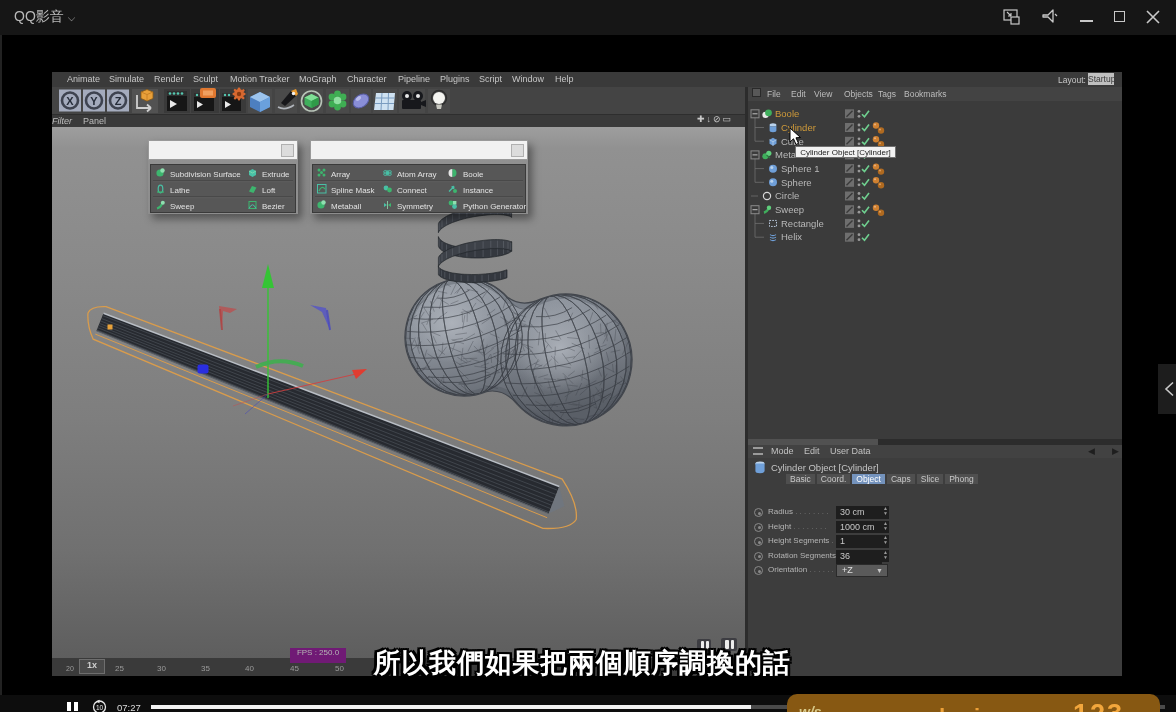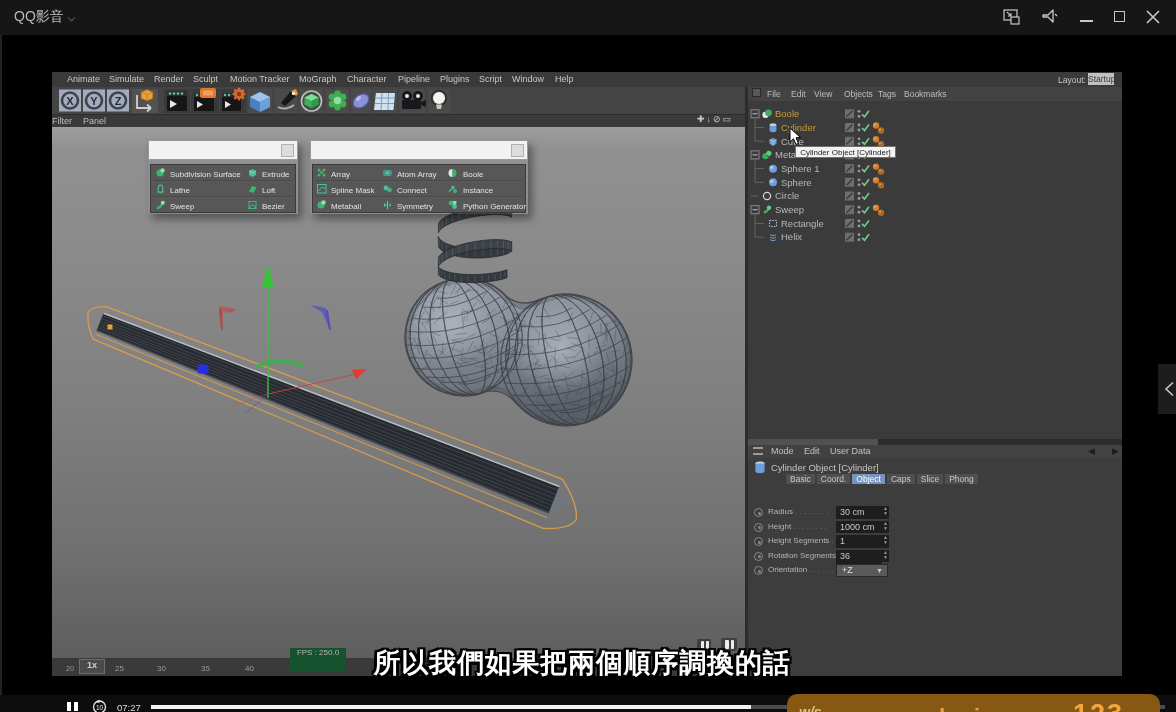--- a/index.html
+++ b/index.html
@@ -161,21 +161,21 @@
         <g>
           <rect x="376" y="2" width="22" height="24" fill="#4a4a4a"></rect>
           <circle cx="387" cy="11" r="7.5" fill="none" stroke="#2e2e2e" stroke-width="1.4"></circle>
           <circle cx="387" cy="11" r="6" fill="#f4f4f0"></circle>
           <path d="M384 17.5 L390 17.5 L389 22 L385 22 Z" fill="#c8c8c0"></path>
         </g>
       </svg>
     </div>
 
     <div class="abs" style="left:0;top:43px;width:693px;height:12px;background:#3a3a3a;color:#bdbdbd;font-size:9px;">
-      <span class="abs" style="left:0px;top:0.5px;">Filter</span>
+      <span class="abs" style="left:0px;top:0.5px;font-style:italic;">Filter</span>
       <span class="abs" style="left:31px;top:0.5px;">Panel</span>
       <span class="abs" style="left:645px;top:-1px;color:#c9c9c9;font-size:9px;letter-spacing:2px;">✚↓⊘▭</span>
     </div>
 
     <div class="abs" id="vp" style="left:0;top:55px;width:693px;height:531px;background:linear-gradient(180deg,#9e9e9e 0%,#919191 4%,#8a8a8a 25%,#7e7e7e 55%,#707070 80%,#5e5e5e 100%);overflow:hidden;">
       <svg class="abs" style="left:0;top:0;" width="693" height="531" viewBox="0 0 693 531" id="scene">
           <path d="M51.5 186.2 L507.3 359.5 L496.7 386.5 L44.5 203.8 Z" fill="#272a30"></path>
 <path d="M51.5 186.2 L507.3 359.5" stroke="#b9bec5" stroke-width="1.5" fill="none"></path>
 <path d="M50.5 188.6 L505.8 363.3" stroke="#4b5159" stroke-width="0.8" fill="none" opacity="0.85"></path>
 <path d="M49.4 191.5 L504.1 367.6" stroke="#4b5159" stroke-width="0.8" fill="none" opacity="0.85"></path>
@@ -626,21 +626,21 @@
       <span class="abs" style="left:14px;top:7px;font-size:7px;">20</span>
       <span class="abs" style="left:27px;top:1px;width:26px;height:15px;background:#4a4a4a;border:1px solid #6e6e6e;color:#cfcfcf;text-align:center;font-size:9px;font-weight:bold;">1x</span>
       <span class="abs" style="left:63px;top:6px;">25</span>
       <span class="abs" style="left:105px;top:6px;">30</span>
       <span class="abs" style="left:149px;top:6px;">35</span>
       <span class="abs" style="left:193px;top:6px;">40</span>
       <span class="abs" style="left:238px;top:6px;">45</span>
       <span class="abs" style="left:283px;top:6px;">50</span>
     </div>
 
-    <div class="abs" style="left:238px;top:576px;width:56px;height:23px;background:#14532d;color:#b5b5b5;font-size:8px;text-align:center;">FPS : 250.0</div>
+    <div class="abs" style="left:238px;top:576px;width:56px;height:15px;background:#701a75;color:#b5b5b5;font-size:8px;text-align:center;">FPS : 250.0</div>
 
     <div class="abs" style="left:693px;top:15px;width:3px;height:589px;background:#2c2c2c;"></div>
 
     <div class="abs" id="om" style="left:696px;top:15px;width:374px;height:352px;background:#3b3b3b;">
       <div class="abs" style="left:0;top:0;width:374px;height:14px;background:#434343;color:#bdbdbd;font-size:8.5px;">
         <span class="abs" style="left:4px;top:1px;width:9px;height:9px;background:#585858;border:1px solid #2a2a2a;"></span>
         <span class="abs" style="left:19px;top:1.5px;">File</span>
         <span class="abs" style="left:43px;top:1.5px;">Edit</span>
         <span class="abs" style="left:66px;top:1.5px;">View</span>
         <span class="abs" style="left:96px;top:1.5px;">Objects</span>

